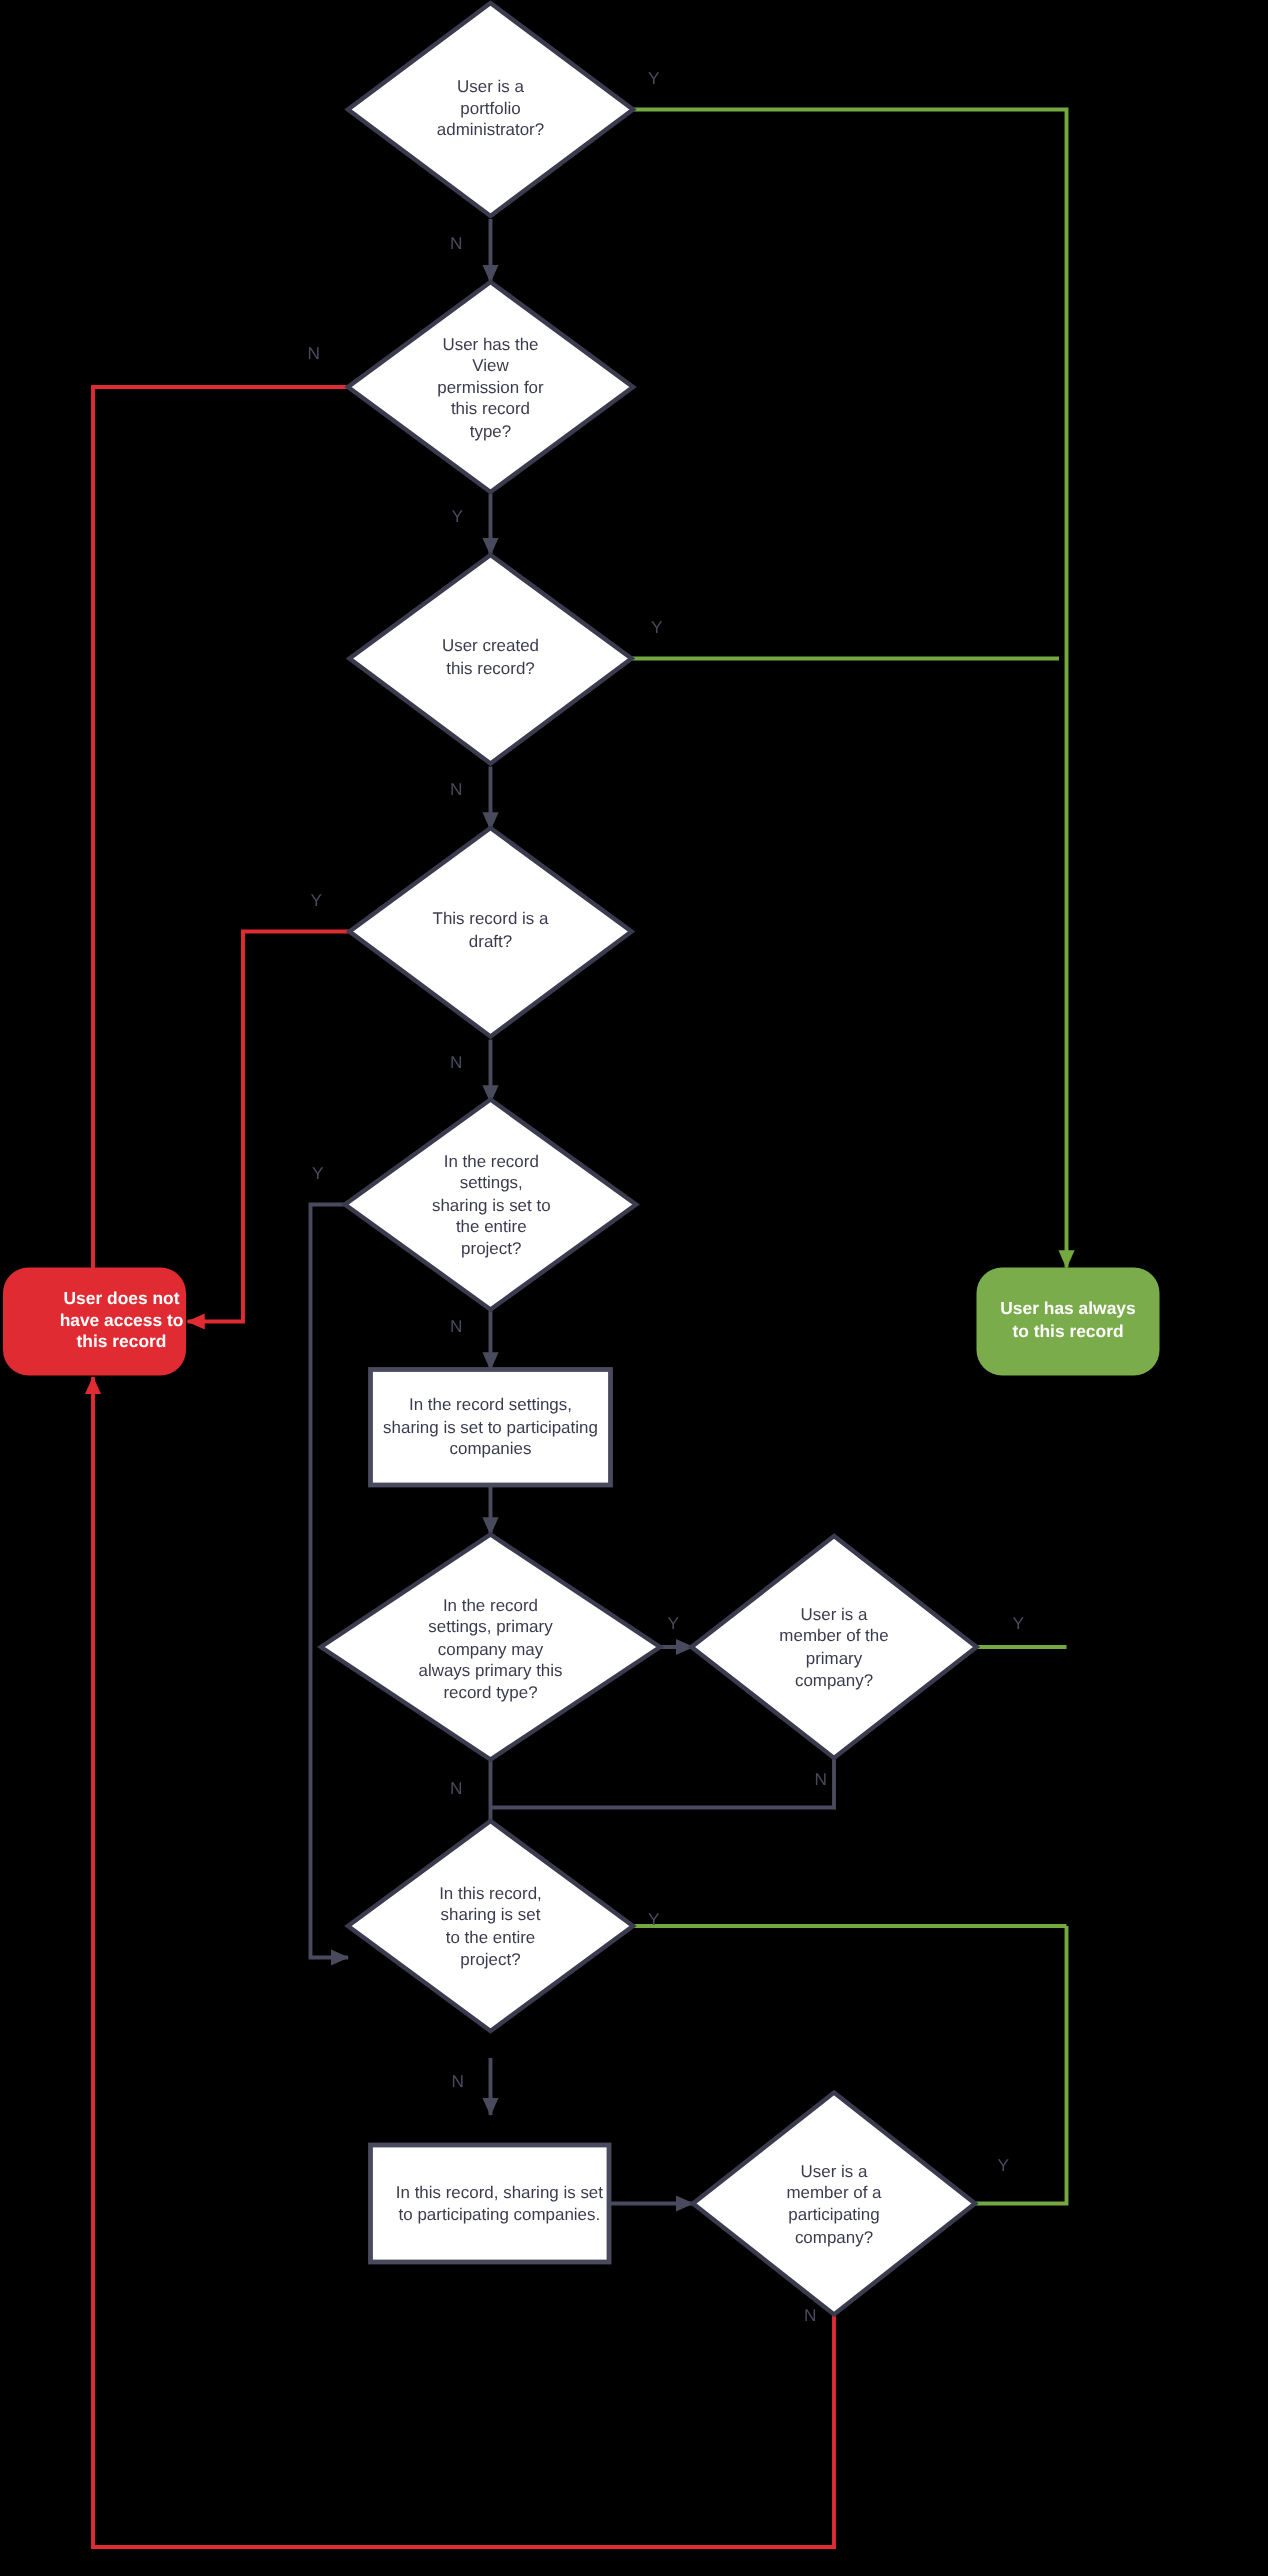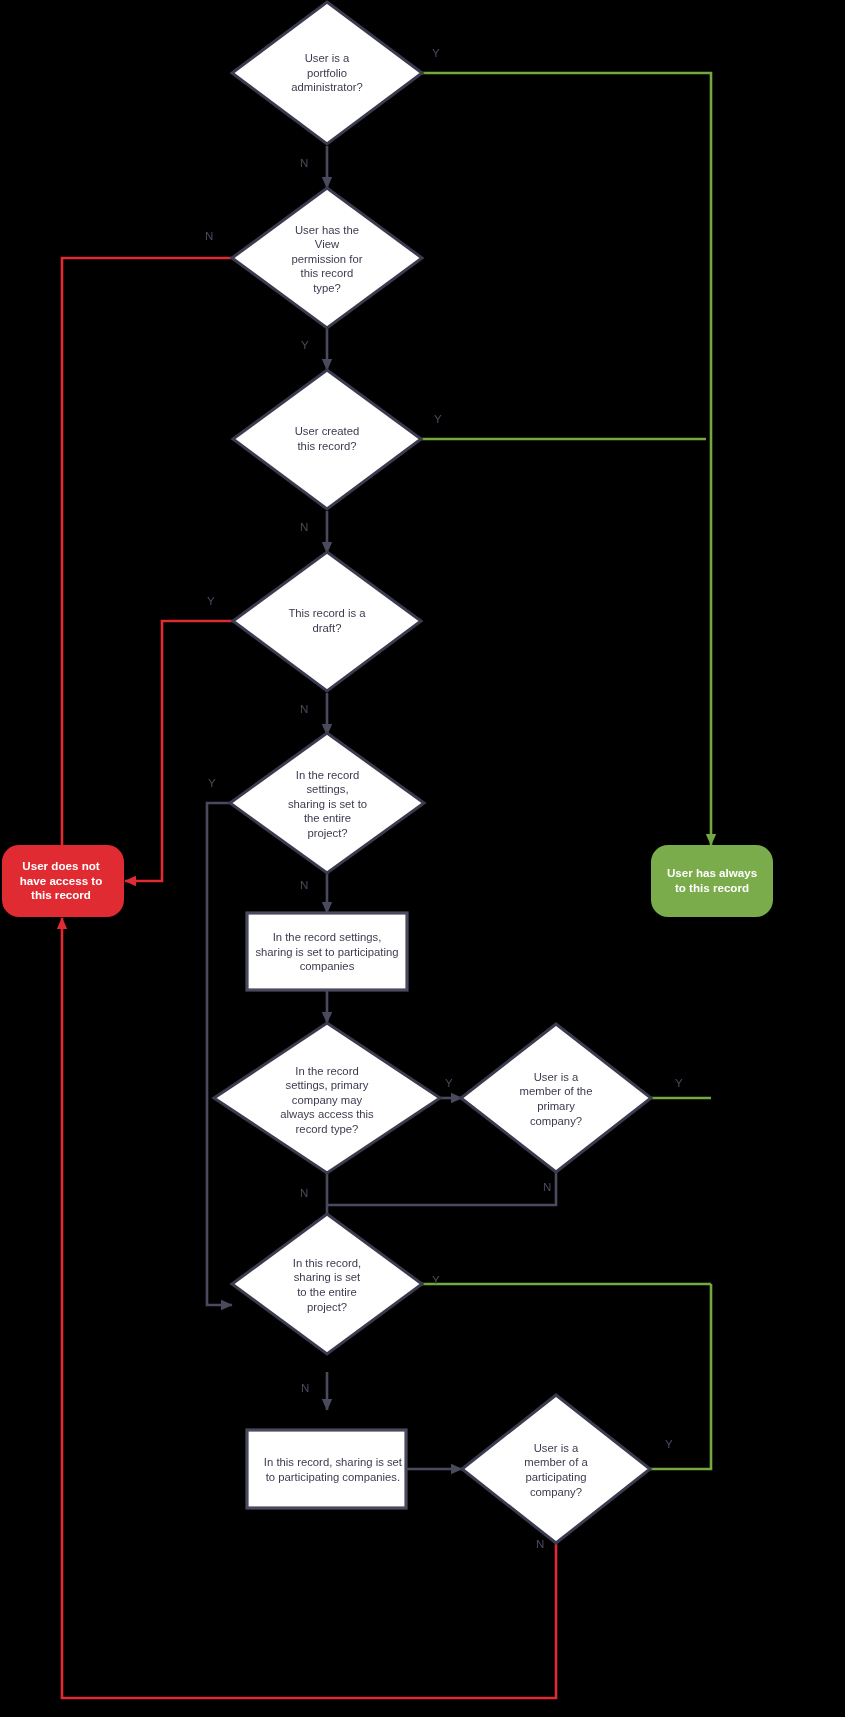--- a/index.html
+++ b/index.html
@@ -119,40 +119,40 @@
 
   <div class="node-label dec-text" style="left:255px;top:760px;width:145px;height:88px;">
       <span><span>In the record</span><br><span>settings,</span><br><span>sharing is set to</span><br><span>the entire</span><br><span>project?</span></span>
     </div>
 
   <div class="node-label box-text" style="left:250px;top:929px;width:154px;height:46px;">
       <span><span>In the record settings,</span><br><span>sharing is set to participating</span><br><span>companies</span></span>
     </div>
 
   <div class="node-label dec-text" style="left:248px;top:1056px;width:158px;height:88px;">
-      <span><span>In the record</span><br><span>settings, primary</span><br><span>company may</span><br><span>always access this</span><br><span>record type?</span></span>
+      <span><span>In the record</span><br><span>settings, primary</span><br><span>company may</span><br><span>always primary this</span><br><span>record type?</span></span>
     </div>
 
   <div class="node-label dec-text" style="left:489px;top:1066px;width:134px;height:66px;">
       <span><span>User is a</span><br><span>member of the</span><br><span>primary</span><br><span>company?</span></span>
     </div>
 
   <div class="node-label dec-text" style="left:260px;top:1252px;width:134px;height:66px;">
       <span><span>In this record,</span><br><span>sharing is set</span><br><span>to the entire</span><br><span>project?</span></span>
     </div>
 
   <div class="node-label box-text" style="left:252px;top:1454px;width:150px;height:32px;justify-content:flex-end;">
       <span><span>In this record, sharing is set</span><br><span>to participating companies.</span></span>
     </div>
 
   <div class="node-label dec-text" style="left:490px;top:1437px;width:132px;height:66px;">
       <span><span>User is a</span><br><span>member of a</span><br><span>participating</span><br><span>company?</span></span>
     </div>
 
-  <div class="node-label term-text" style="left:2px;top:858px;width:118px;height:46px;">
+  <div class="node-label term-text" style="left:22px;top:858px;width:118px;height:46px;">
       <span><span>User does not</span><br><span>have  access to</span><br><span>this record</span></span>
     </div>
 
   <div class="node-label term-text" style="left:653px;top:865px;width:118px;height:32px;">
       <span><span>User has always</span><br><span>to this record</span></span>
     </div>
 
   <div class="edge-label" style="left:432px;top:47px;">Y</div>
   <div class="edge-label" style="left:300px;top:157px;">N</div>
   <div class="edge-label" style="left:205px;top:230px;">N</div>

